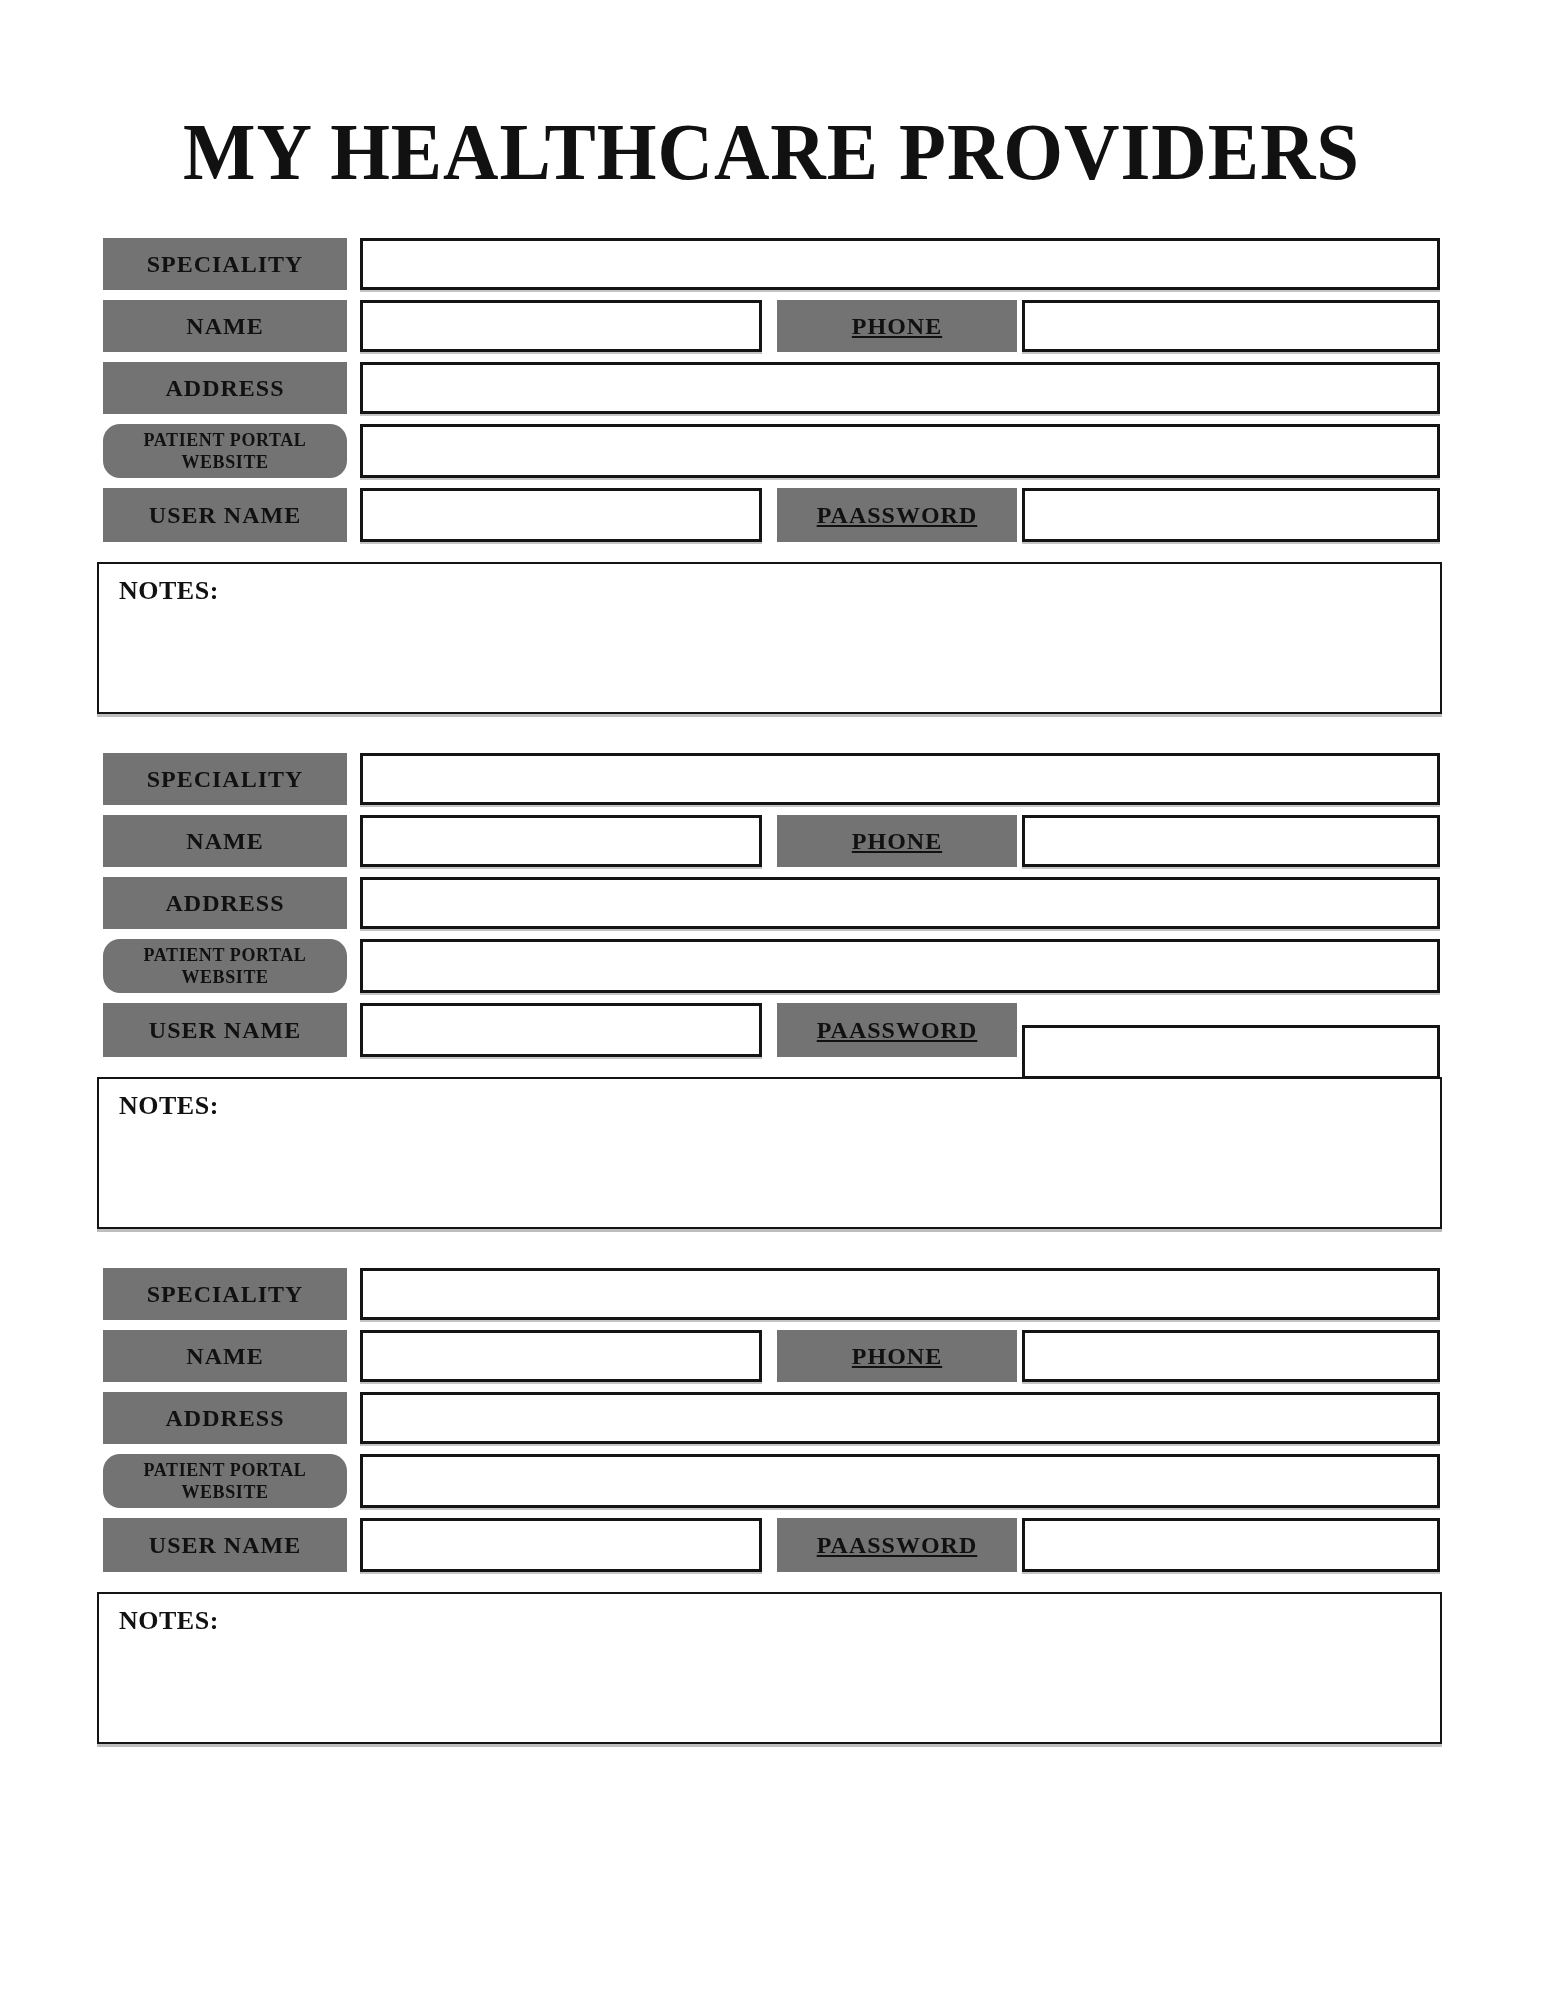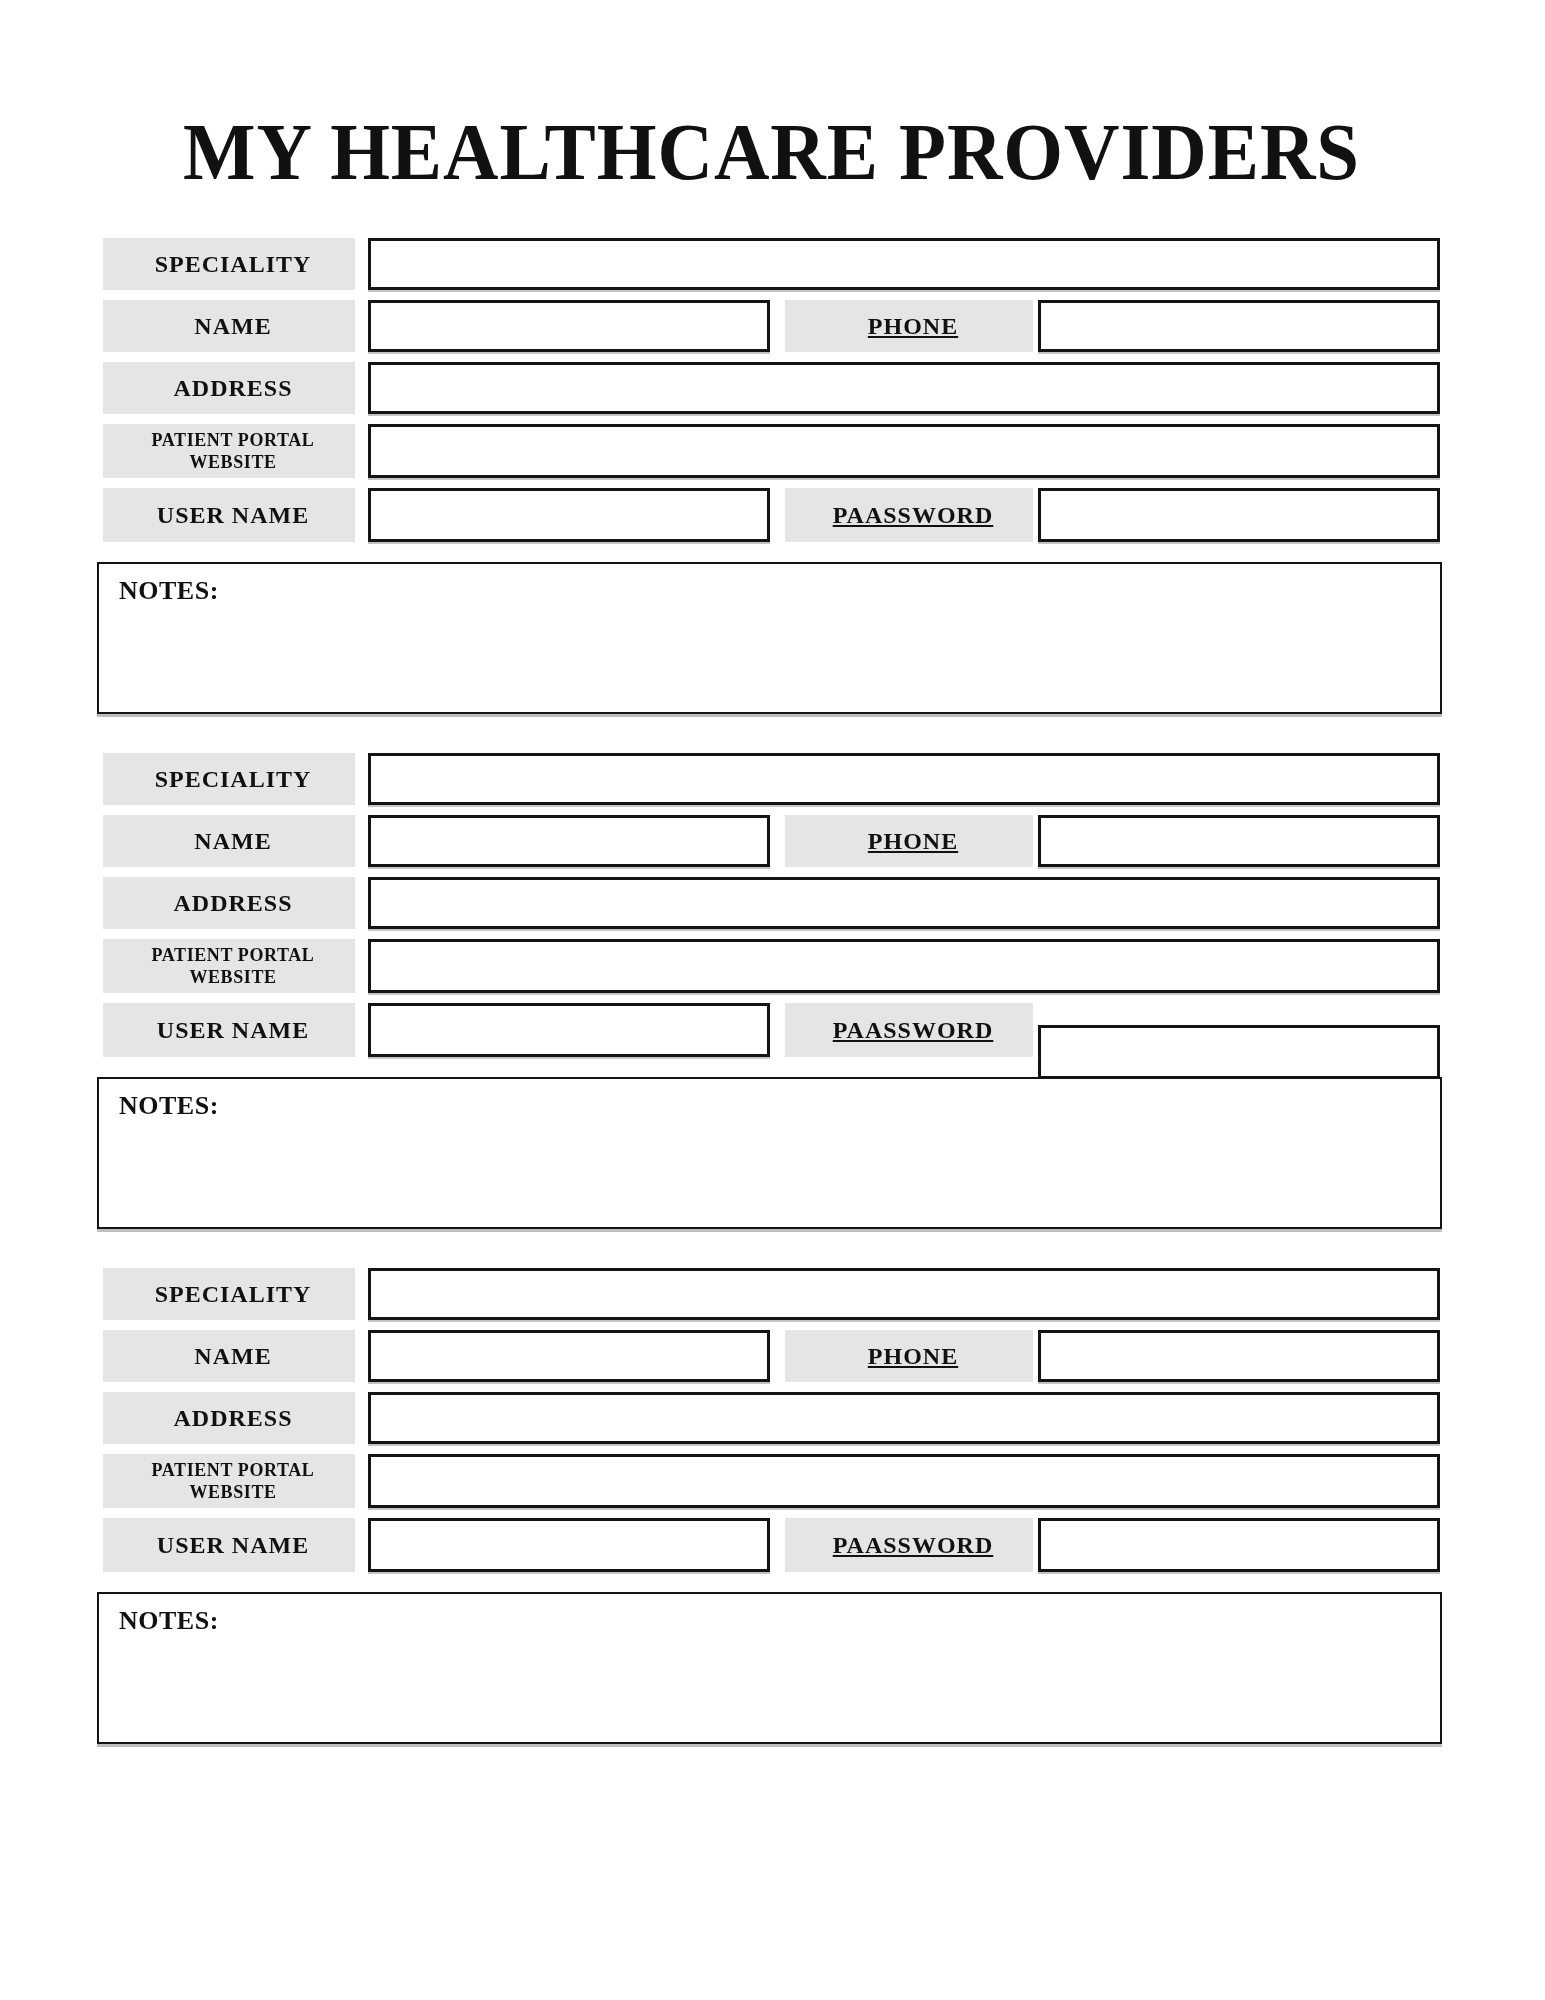--- a/index.html
+++ b/index.html
@@ -22,28 +22,27 @@
     transform:scaleX(0.96);
   }
 
   .section { margin-bottom:39px; }
 
   .row { display:flex; align-items:stretch; height:52px; margin-bottom:10px; }
   .row.tall { height:54px; }
 
   .flabel {
     flex:0 0 244px;
-    background:#e5e5e5;
+    background:#737373;
     display:flex; flex-direction:column;
     align-items:center; justify-content:center;
     font-weight:700; font-size:24px; letter-spacing:1px;
     text-align:center;
-    padding-left:8px;
   }
-  .flabel.small { font-size:18px; letter-spacing:0.6px; line-height:1.25; }
+  .flabel.small { font-size:18px; letter-spacing:0.6px; line-height:1.25;border-radius:17px; }
   .flabel.second { flex:0 0 240px; margin-left:15px;text-decoration:underline; }
 
   .finput {
     flex:1;
     margin-left:13px;
     border:3px solid #141414;
     background:#ffffff;
     box-sizing:border-box;
     box-shadow:0 2px 0 rgba(125,125,125,0.45);
     font:24px "Liberation Serif", serif;

